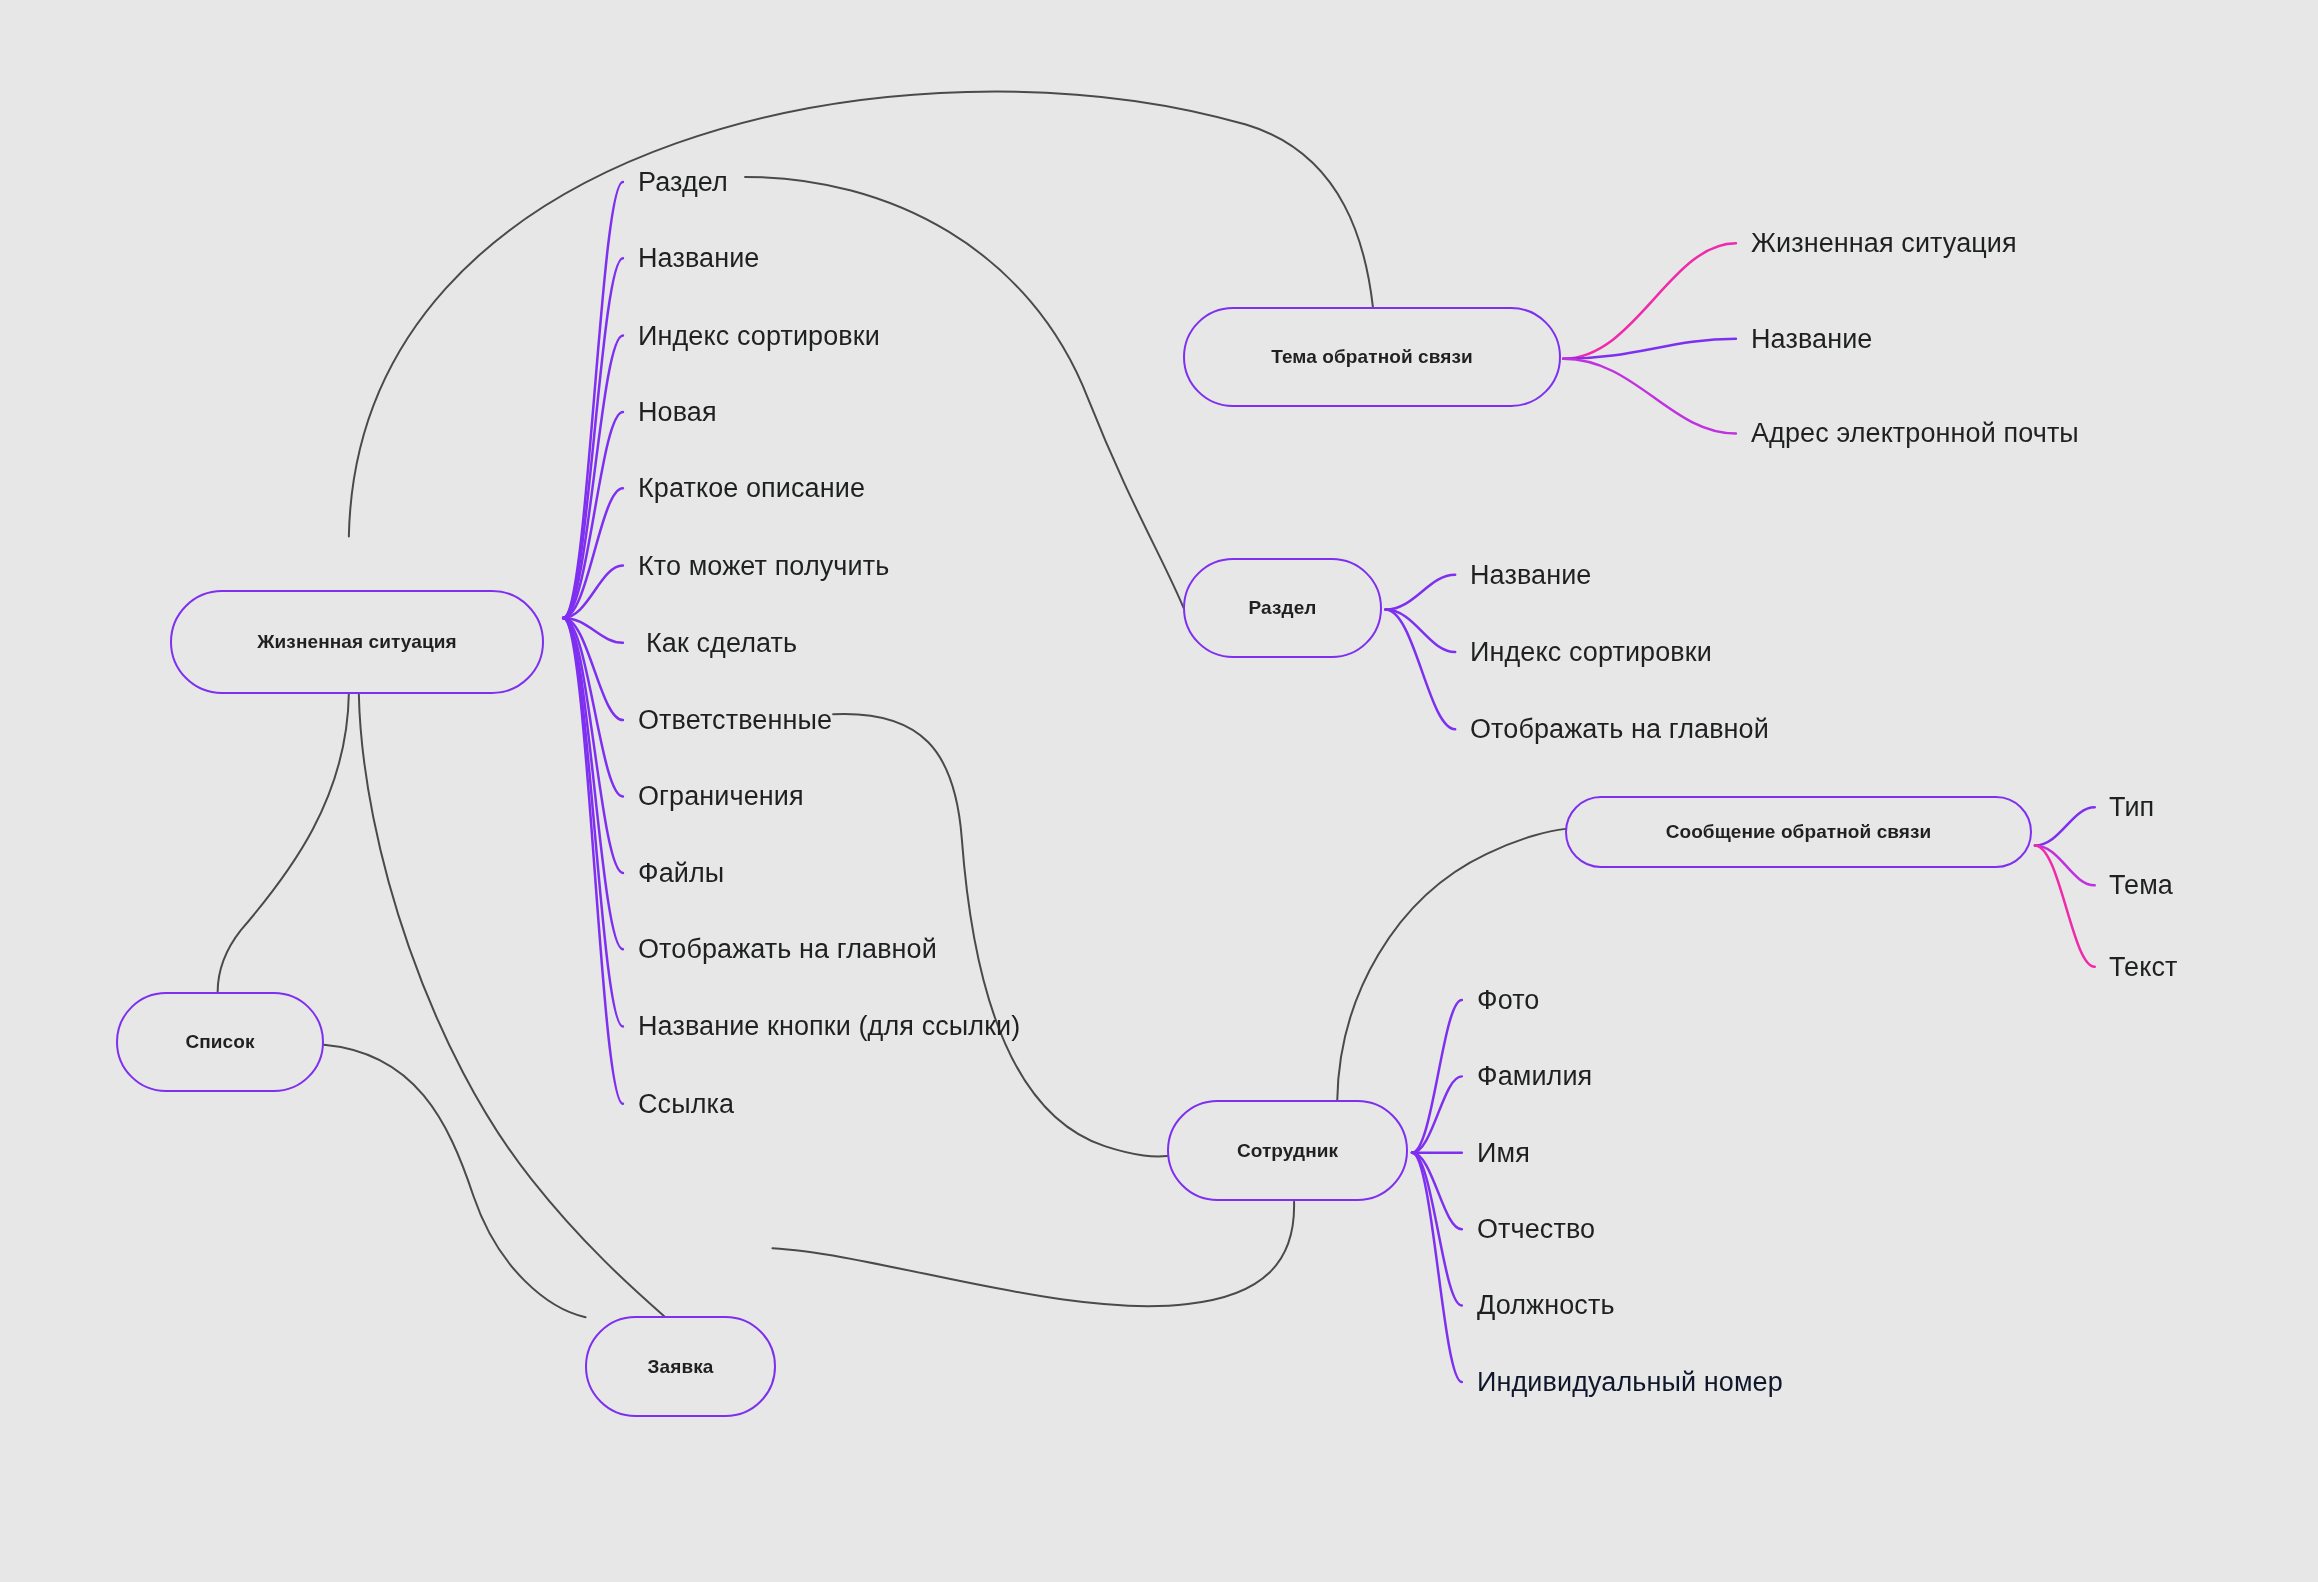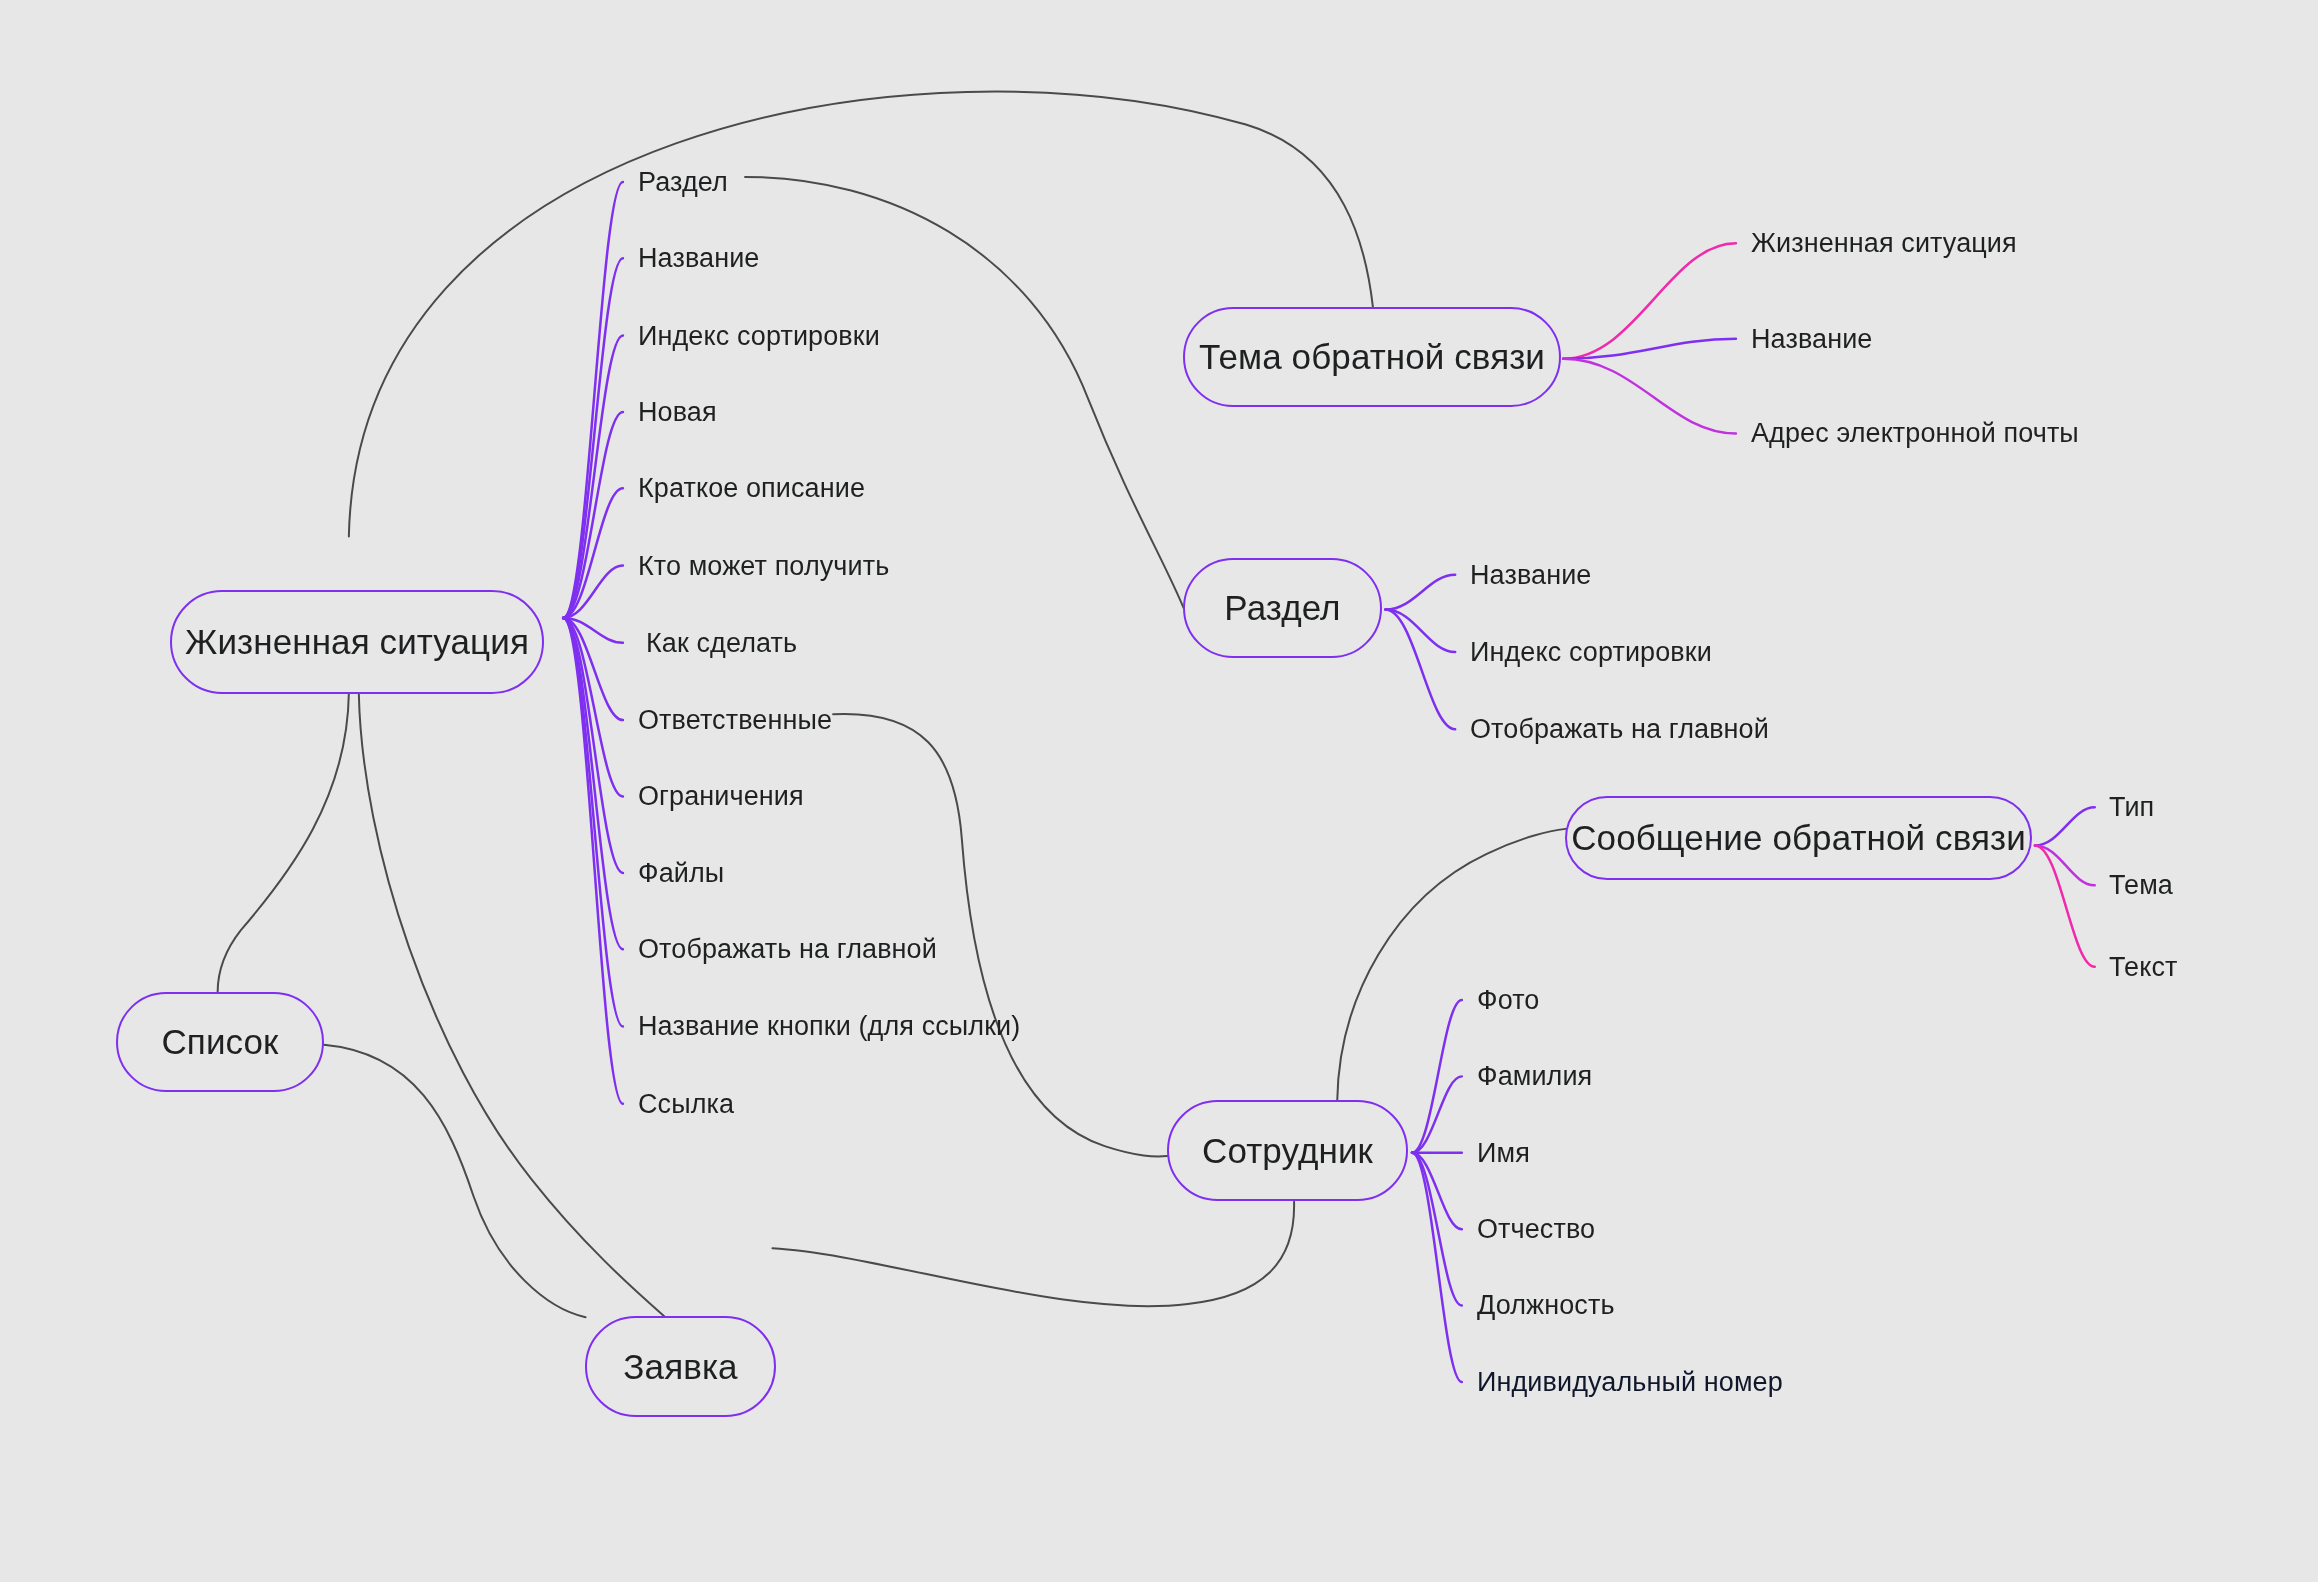--- a/index.html
+++ b/index.html
@@ -29,24 +29,25 @@
   .node {
     position: absolute;
     box-sizing: border-box;
     display: flex;
     align-items: center;
     justify-content: center;
     border: 2.5px solid #7f2ff0;
     border-radius: 830px;
     background: transparent;
     color: #1f2021;
-    font-size: 35px;
+    font-size: 19px;
     letter-spacing: 0.1px;
     white-space: nowrap;
     padding: 0 32px;
+    font-weight: bold;
   }
   .leaf {
     position: absolute;
     color: #1f2021;
     font-size: 27px;
     letter-spacing: 0.1px;
     white-space: nowrap;
     line-height: 1;
     transform: translateY(-50%);
   }
@@ -118,21 +119,21 @@
       </div>
       <div class="node" style="left: 585px; top: 1316px; width: 191px; height: 101px; border-color: rgb(127, 47, 240); justify-content: center;">
         <span>Заявка</span>
       </div>
       <div class="node" style="left: 1183px; top: 307px; width: 378px; height: 100px; border-color: rgb(127, 47, 240);">
         <span>Тема обратной связи</span>
       </div>
       <div class="node" style="left: 1183px; top: 558px; width: 199px; height: 100px; border-color: rgb(127, 47, 240);">
         <span>Раздел</span>
       </div>
-      <div class="node" style="left: 1565px; top: 796px; width: 467px; height: 84px; border-color: rgb(127, 47, 240);">
+      <div class="node" style="left: 1565px; top: 796px; width: 467px; height: 72px; border-color: rgb(127, 47, 240);">
         <span>Сообщение обратной связи</span>
       </div>
       <div class="node" style="left: 1167px; top: 1100px; width: 241px; height: 101px; border-color: rgb(127, 47, 240);">
         <span>Сотрудник</span>
       </div>
     </div>
   <div id="leaves-layer">
       <div class="leaf" style="left: 638px; top: 182px; color: rgb(31, 32, 33);">Раздел</div>
       <div class="leaf" style="left: 638px; top: 258px; color: rgb(31, 32, 33);">Название</div>
       <div class="leaf" style="left: 638px; top: 336px; color: rgb(31, 32, 33);">Индекс сортировки</div>

